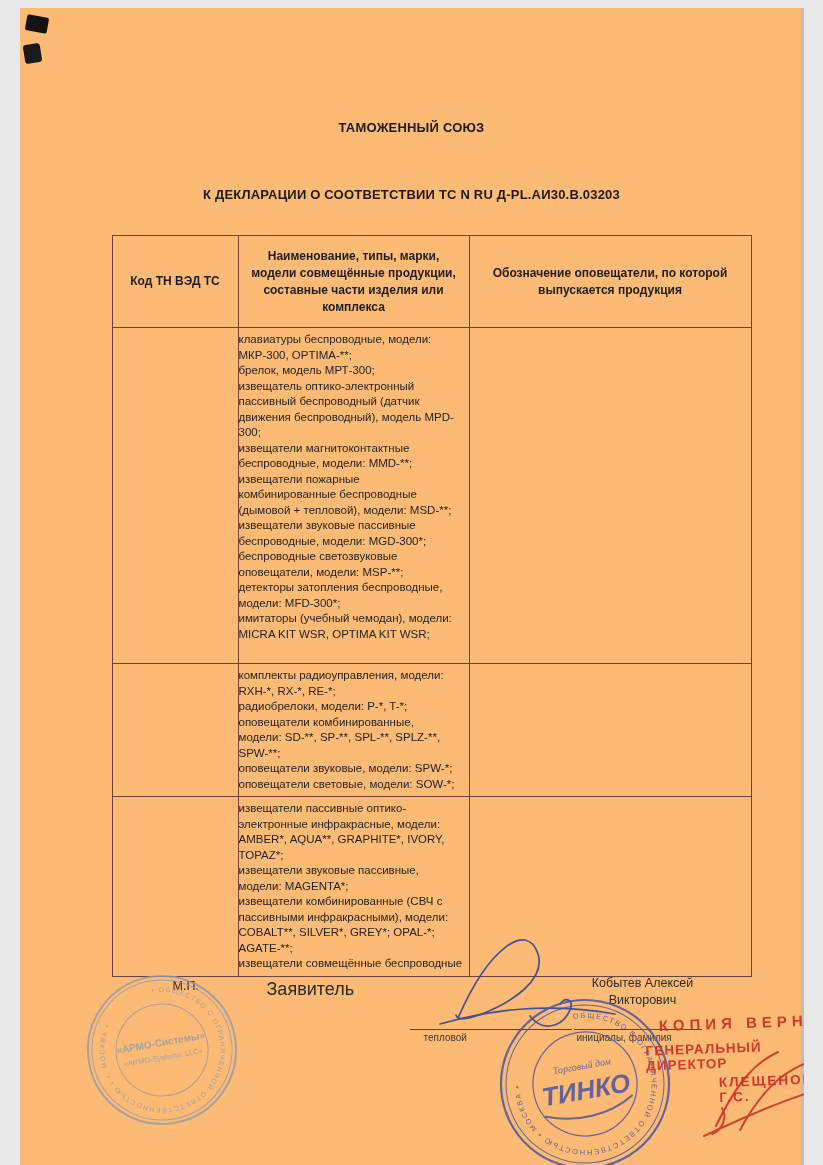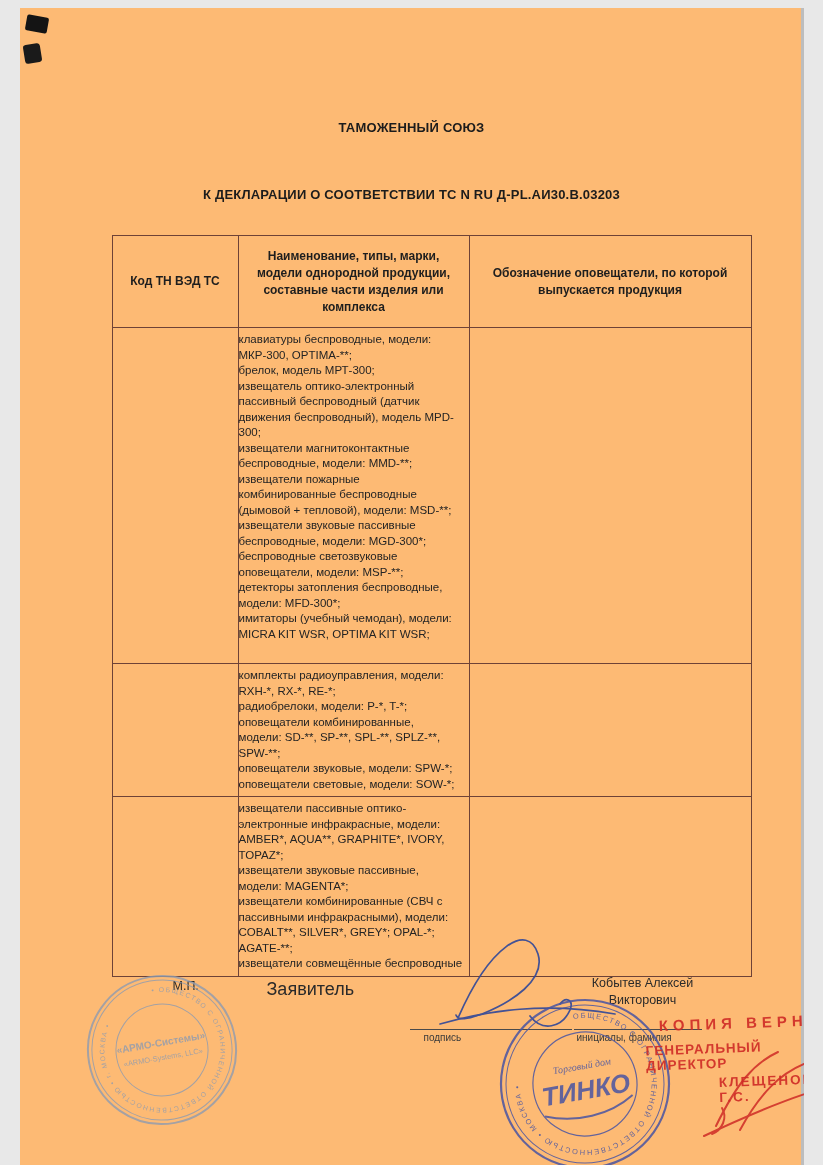--- a/index.html
+++ b/index.html
@@ -86,21 +86,21 @@
   <table class="decl">
     <colgroup>
         <col class="c1">
         <col class="c2">
         <col class="c3">
       </colgroup>
     <tbody>
         <tr>
       <th class="pre">Код ТН ВЭД ТС</th>
       <th class="pre">Наименование, типы, марки,
-модели однородной продукции,
+модели совмещённые продукции,
 составные части изделия или
 комплекса</th>
       <th class="pre">Обозначение оповещатели, по которой
 выпускается продукция</th>
     </tr>
     <tr class="r1">
       <td class="pre"></td>
       <td class="pre">клавиатуры беспроводные, модели:
 МКР-300, OPTIMA-**;
 брелок, модель МРТ-300;
@@ -152,21 +152,21 @@
     </tr>
   </tbody>
     </table>
 
   <div class="abs mp">М.П.</div>
   <div class="abs applicant">Заявитель</div>
   <div class="abs fio pre">Кобытев Алексей
 Викторович</div>
   <div class="abs sigline1"></div>
   <div class="abs sigline2"></div>
-  <div class="abs podpis">подпись</div>
+  <div class="abs podpis">тепловой</div>
   <div class="abs initials">инициалы, фамилия</div>
 
   <svg class="abs sig-blue" width="210" height="125" viewBox="0 0 210 125">
     <g fill="none" stroke="#2f4799" stroke-width="1.7" stroke-linecap="round" opacity="0.9">
       <path d="M 38 98 C 70 25, 108 2, 118 34 C 126 60, 92 82, 62 94 C 48 99, 38 101, 36 95"></path>
       <path d="M 20 104 C 70 90, 125 82, 195 94"></path>
       <path d="M 110 96 C 122 112, 142 108, 150 90 C 154 80, 146 76, 140 84"></path>
     </g>
   </svg>
 

